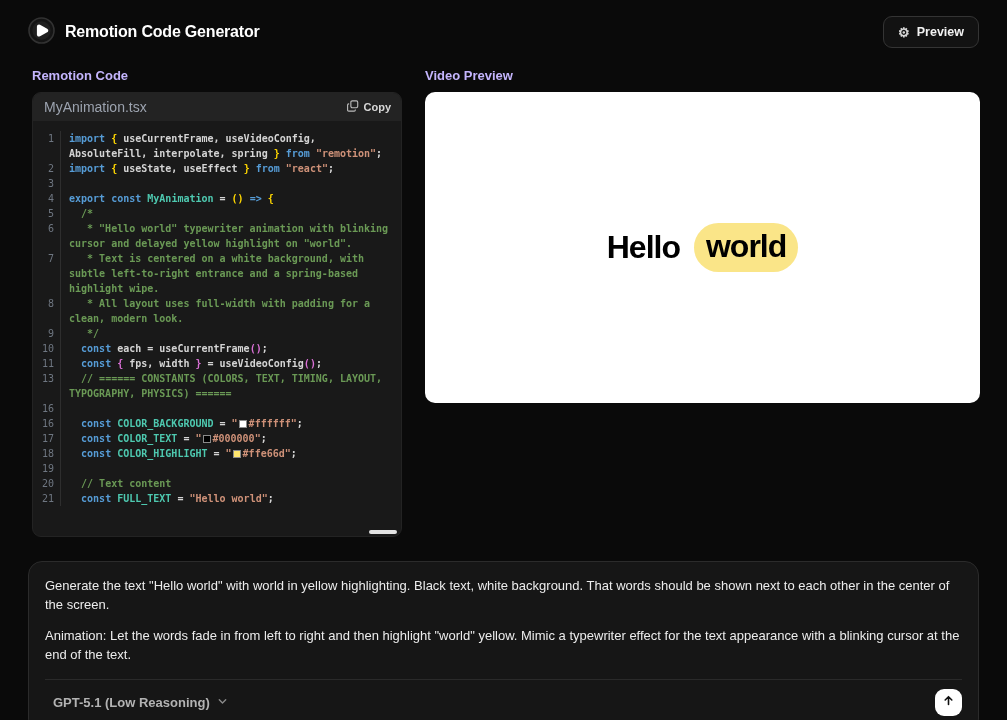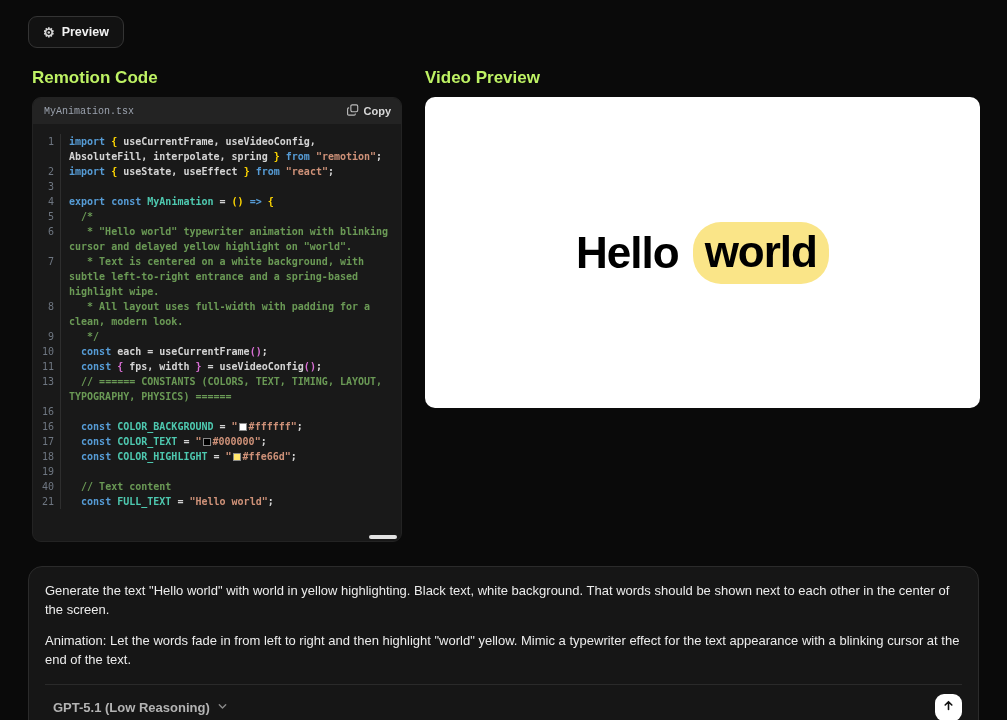--- a/index.html
+++ b/index.html
@@ -15,53 +15,63 @@
   .app-title { font-size:16px; font-weight:700; letter-spacing:-0.2px; }
   .settings-btn {
     display:flex; align-items:center; gap:7px;
     background:#121212; border:1px solid #343434; border-radius:9px;
     color:#f2f2f2; font-size:12.5px; font-weight:600; padding:8px 14px; cursor:pointer;
   }
   .gear { font-size:13px; color:#d6d6d6; line-height:1; }
 
   
   .main { display:grid; grid-template-columns:370px 1fr; gap:23px; padding:4px 27px 0 32px; }
-  .section-label { font-size:17px; font-weight:600; color:#bef264; margin-bottom:9px; }
+  .section-label { font-size:13px; font-weight:600; color:#c4b5fd; margin-bottom:9px; }
 
   
   .code-panel { width:370px; height:445px; border-radius:9px; overflow:hidden; background:#191919; border:1px solid #232323; display:flex; flex-direction:column; }
   .code-header { background:#232323; display:flex; align-items:center; justify-content:space-between; padding:6px 10px 6px 11px; flex:0 0 auto; }
-  .filename { font-family:Liberation Mono, monospace; font-size:10px; color:#9ca3af; }
+  .filename { font-family:Liberation Sans, sans-serif; font-size:14px; color:#9ca3af; }
   .copy-btn { display:flex; align-items:center; gap:5px; background:none; border:none; color:#d8d8d8; font-size:11px; font-weight:600; cursor:pointer; font-family:"Liberation Sans", sans-serif; }
   .code-body { position:relative; flex:1; padding:10px 6px 8px 8px; overflow:hidden;
                font-family:"DejaVu Sans Mono", monospace; font-size:10px; font-weight:bold; line-height:15px; }
   .code-line { display:flex; }
   .ln { flex:0 0 20px; text-align:right; color:#6e7681; padding-right:6px; border-right:1px solid #2e2e2e; margin-right:8px; font-weight:normal; }
   .lc { flex:1; white-space:pre-wrap; word-break:break-word; }
   .swatch { display:inline-block; width:8px; height:8px; margin:0 2px 0 1px; border:1px solid #8a8a8a; vertical-align:-1px; }
   .scroll-thumb { position:absolute; right:4px; bottom:2px; width:28px; height:4px; border-radius:2px; background:#e3e3e3; }
 
   
   .preview-box { width:100%; height:311px; background:#ffffff; border-radius:10px; display:flex; align-items:center; justify-content:center; }
-  .preview-text { color:#000; font-size:44px; font-weight:700; letter-spacing:-1px; display:flex; align-items:center; gap:14px; }
+  .preview-text { color:#000; font-size:32px; font-weight:700; letter-spacing:-1px; display:flex; align-items:center; gap:14px; }
   .hl-word { border-radius:6px; padding:5px 12px 7px 12px; }
 
   
   .prompt-panel { margin:24px 28px 0 28px; background:#161616; border:1px solid #2b2b2b; border-radius:14px; padding:15px 16px 8px 16px; }
   .prompt-text p { font-size:13px; line-height:1.45; color:#ececec; }
   .prompt-text p + p { margin-top:12px; }
   .prompt-divider { border-top:1px solid #2a2a2a; margin-top:15px; }
   .prompt-footer { display:flex; align-items:center; justify-content:space-between; height:44px; padding-left:8px; }
   .model-select { display:flex; align-items:center; gap:7px; background:none; border:none; cursor:pointer; color:#b3b3b3; font-size:13px; font-weight:600; font-family:"Liberation Sans", sans-serif; }
   .send-btn { width:27px; height:27px; border-radius:9px; background:#fff; border:none; display:flex; align-items:center; justify-content:center; cursor:pointer; }
 </style>
 </head>
 <body>
 
 <div class="header">
+  <div class="brand">
+    <span>
+      <svg width="27" height="27" viewBox="0 0 27 27">
+        <circle cx="13.5" cy="13.5" r="12.5" fill="#141414" stroke="#323232" stroke-width="1.6"></circle>
+        <circle cx="13.5" cy="13.5" r="9.2" fill="#1f1f1f"></circle>
+        <path d="M11 9.6 L18.2 13.5 L11 17.4 Z" fill="#ffffff" stroke="#ffffff" stroke-width="4.2" stroke-linejoin="round"></path>
+      </svg>
+    </span>
+    <span class="app-title">Remotion Code Generator</span>
+  </div>
   <button class="settings-btn">
     <span class="gear">⚙</span>
     <span>Preview</span>
   </button>
 </div>
 
 <div class="main">
 
   <div>
     <div class="section-label">Remotion Code</div>
@@ -142,21 +152,21 @@
             </div>
             <div class="code-line">
               <span class="ln">18</span>
               <span class="lc"><span style="color: rgb(212, 212, 212);">  </span><span style="color: rgb(86, 156, 214);">const</span><span style="color: rgb(212, 212, 212);"> </span><span style="color: rgb(78, 201, 176);">COLOR_HIGHLIGHT</span><span style="color: rgb(212, 212, 212);"> = </span><span style="color: rgb(206, 145, 120);">"</span><span class="swatch" style="background: rgb(255, 230, 109);"></span><span style="color: rgb(206, 145, 120);">#ffe66d"</span><span style="color: rgb(212, 212, 212);">;</span></span>
             </div>
             <div class="code-line">
               <span class="ln">19</span>
               <span class="lc"></span>
             </div>
             <div class="code-line">
-              <span class="ln">40</span>
+              <span class="ln">20</span>
               <span class="lc"><span style="color: rgb(106, 153, 85);">  // Text content</span></span>
             </div>
             <div class="code-line">
               <span class="ln">21</span>
               <span class="lc"><span style="color: rgb(212, 212, 212);">  </span><span style="color: rgb(86, 156, 214);">const</span><span style="color: rgb(212, 212, 212);"> </span><span style="color: rgb(78, 201, 176);">FULL_TEXT</span><span style="color: rgb(212, 212, 212);"> = </span><span style="color: rgb(206, 145, 120);">"Hello world"</span><span style="color: rgb(212, 212, 212);">;</span></span>
             </div>
           </div>
         <div class="scroll-thumb"></div>
       </div>
     </div>

